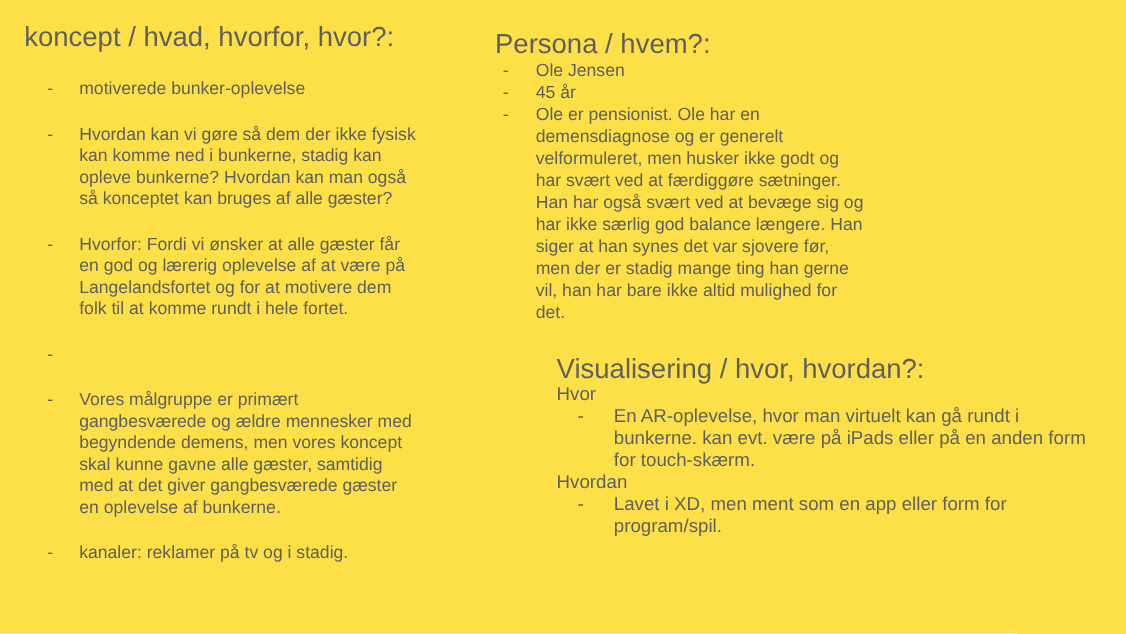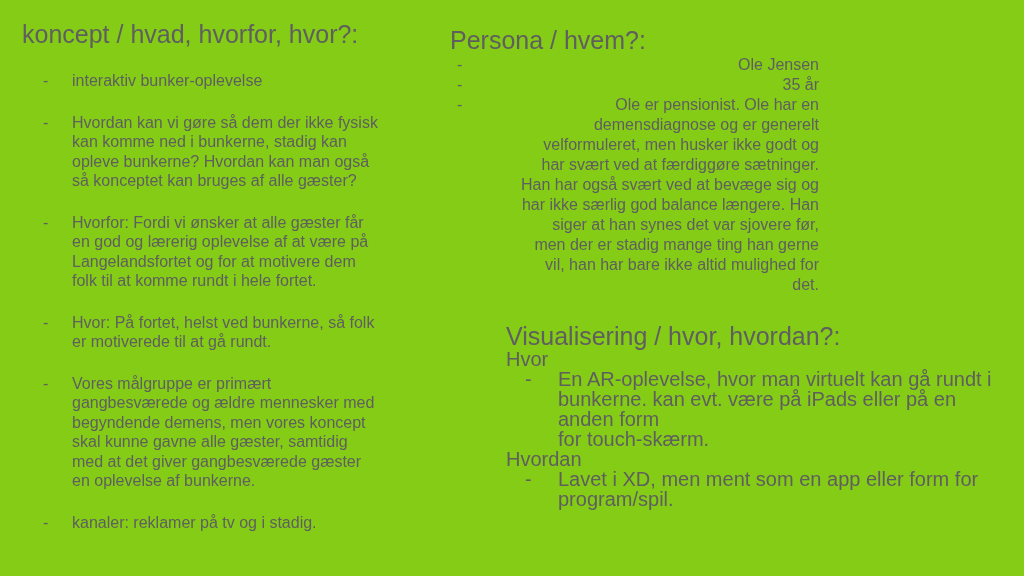--- a/index.html
+++ b/index.html
@@ -1,20 +1,20 @@
 <!DOCTYPE html>
 <html><head>
 <meta charset="utf-8">
 <style>
   html, body { margin: 0; padding: 0; background: #ffffff; }
   .slide {
     position: relative;
     width: 1024px;
     height: 576px;
-    background: #84cc16;
+    background: #fde047;
     overflow: hidden;
     font-family: "Liberation Sans", sans-serif;
     color: #5f5f5f;
   }
   .title {
     position: absolute;
     margin: 0;
     font-size: 25px;
     font-weight: 400;
     line-height: 30px;
@@ -42,63 +42,61 @@
   .koncept-bullets .bullet { margin-bottom: 22px; }
   .koncept-bullets .bullet.extra-gap { margin-top: 15px; }
   .koncept-bullets .btext { width: 334px; }
 
   .persona-bullets {
     left: 437px; top: 55px;
     width: 382px;
     line-height: 20px;
   }
   .persona-bullets .marker { flex-basis: 50px; padding-left: 20px; }
-  .persona-bullets .btext { width: 332px; text-align: right; }
+  .persona-bullets .btext { width: 332px; }
 
   .vis-content {
     position: absolute;
     left: 506px; top: 349px;
     width: 502px;
-    font-size: 20px;
+    font-size: 17px;
     line-height: 20px;
   }
   .vis-group-label { white-space: nowrap; }
   .vis-content .marker { flex-basis: 52px; padding-left: 19px; }
   .vis-content .btext { width: 448px; }
 </style>
 </head>
 <body>
 
 <div class="slide">
 
   <h1 class="title koncept-title">koncept / hvad, hvorfor, hvor?:</h1>
 
   <div class="bullets koncept-bullets">
     <div class="bullet">
       <span class="marker">-</span>
-      <div class="btext">interaktiv bunker-oplevelse</div>
+      <div class="btext">motiverede bunker-oplevelse</div>
     </div>
     <div class="bullet">
       <span class="marker">-</span>
       <div class="btext">Hvordan kan vi gøre så dem der ikke fysisk
 kan komme ned i bunkerne, stadig kan
 opleve bunkerne? Hvordan kan man også
 så konceptet kan bruges af alle gæster?</div>
     </div>
     <div class="bullet">
       <span class="marker">-</span>
       <div class="btext">Hvorfor: Fordi vi ønsker at alle gæster får
 en god og lærerig oplevelse af at være på
 Langelandsfortet og for at motivere dem
 folk til at komme rundt i hele fortet.</div>
     </div>
     <div class="bullet">
       <span class="marker">-</span>
-      <div class="btext">Hvor: På fortet, helst ved bunkerne, så folk
-er motiverede til at gå rundt.</div>
     </div>
     <div class="bullet">
       <span class="marker">-</span>
       <div class="btext">Vores målgruppe er primært
 gangbesværede og ældre mennesker med
 begyndende demens, men vores koncept
 skal kunne gavne alle gæster, samtidig
 med at det giver gangbesværede gæster
 en oplevelse af bunkerne.</div>
     </div>
@@ -110,21 +108,21 @@
 
   <h1 class="title persona-title">Persona / hvem?:</h1>
 
   <div class="bullets persona-bullets">
     <div class="bullet">
       <span class="marker">-</span>
       <div class="btext">Ole Jensen</div>
     </div>
     <div class="bullet">
       <span class="marker">-</span>
-      <div class="btext">35 år</div>
+      <div class="btext">45 år</div>
     </div>
     <div class="bullet">
       <span class="marker">-</span>
       <div class="btext">Ole er pensionist. Ole har en
 demensdiagnose og er generelt
 velformuleret, men husker ikke godt og
 har svært ved at færdiggøre sætninger.
 Han har også svært ved at bevæge sig og
 har ikke særlig god balance længere. Han
 siger at han synes det var sjovere før,

